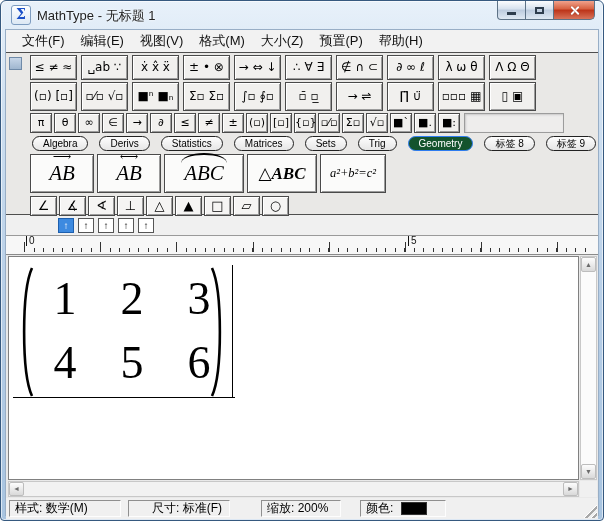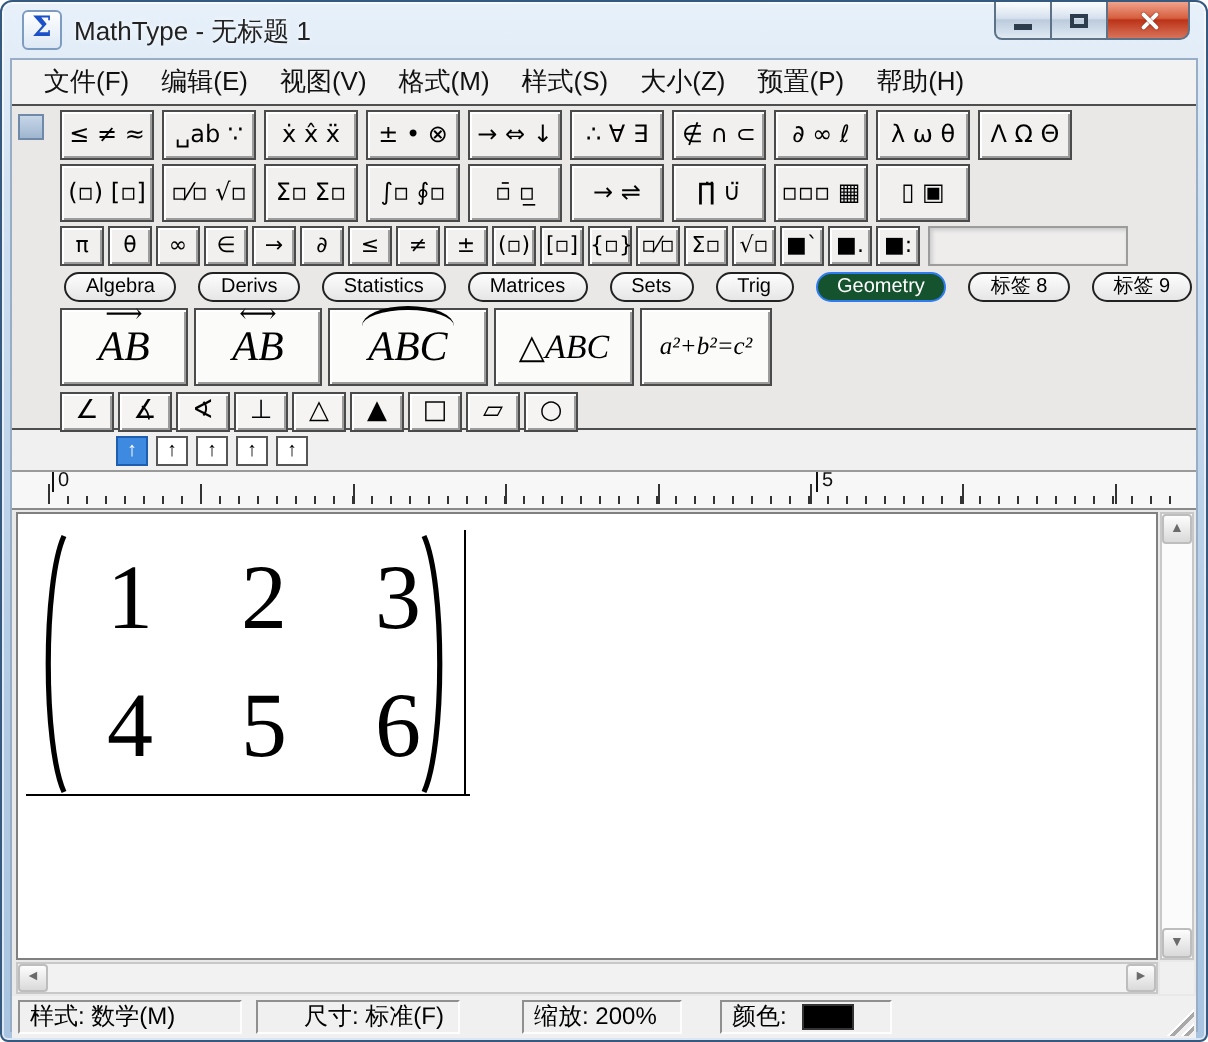--- a/index.html
+++ b/index.html
@@ -48,21 +48,21 @@
   .tab-row{display:flex;gap:11px;margin:3px 0 0 26px;}
   .tab{box-sizing:border-box;height:15px;padding:0 10px;font-size:10px;line-height:12px;color:#000;
     border:1px solid #222;border-radius:8px;background:linear-gradient(#fdfdfd,#e6e6e6);font-family:"Liberation Sans",sans-serif;}
   .tab.active{background:#14532d;border-color:#2e7cf0;color:#fff;}
   
   .big-row{display:flex;gap:3px;margin:3px 0 0 24px;}
   .big-btn{position:relative;box-sizing:border-box;height:39px;background:#fbfbfa;border:1px solid #4a4a4a;
     box-shadow:inset 1px 1px 0 #ffffff,inset -1px -1px 0 #9c9c9c;display:flex;align-items:center;justify-content:center;padding:0;}
   .big-btn .lbl{position:relative;font-family:"Liberation Serif","DejaVu Serif",serif;font-style:italic;font-size:21px;color:#000000;line-height:1;}
   .big-btn.vec{width:64px;} .big-btn.dvec{width:64px;} .big-btn.arc{width:80px;}
-  .big-btn.tri{width:70px;} .big-btn.pyth{width:66px;}
+  .big-btn.tri{width:70px;font-weight:bold;} .big-btn.pyth{width:66px;}
   .vec .lbl::before{content:"⟶";position:absolute;top:-13px;left:50%;transform:translateX(-50%);font-style:normal;font-size:13px;}
   .dvec .lbl::before{content:"⟷";position:absolute;top:-13px;left:50%;transform:translateX(-50%);font-style:normal;font-size:13px;}
   .arc .lbl::before{content:"";position:absolute;top:-10px;left:-3px;right:-3px;height:8px;
     border-top:2px solid #000;border-radius:50% 50% 0 0/100% 100% 0 0;}
   .tri .lbl{font-size:17px;}
   .pyth .lbl{font-size:12.5px;}
   
   .geo-row{display:flex;gap:2px;margin:3px 0 0 24px;}
   .geo-btn{box-sizing:border-box;width:27px;height:20px;background:#f5f4f3;border:1px solid #4a4a4a;
     box-shadow:inset 1px 1px 0 #ffffff,inset -1px -1px 0 #9c9c9c;font-size:13px;line-height:18px;text-align:center;padding:0;
@@ -136,21 +136,20 @@
     </div>
   </div>
 
   <div class="client">
 
     <div class="menubar">
         <span class="menu-item">文件(F)</span>
         <span class="menu-item">编辑(E)</span>
         <span class="menu-item">视图(V)</span>
         <span class="menu-item">格式(M)</span>
-        <span class="menu-item">样式(S)</span>
         <span class="menu-item">大小(Z)</span>
         <span class="menu-item">预置(P)</span>
         <span class="menu-item">帮助(H)</span>
       </div>
 
     <div class="toolbar-panel">
       <div class="grip"></div>
 
       <div class="pal-row row1">
           <button class="pal-btn">≤ ≠ ≈</button>
@@ -161,20 +160,21 @@
           <button class="pal-btn">∴ ∀ ∃</button>
           <button class="pal-btn">∉ ∩ ⊂</button>
           <button class="pal-btn">∂ ∞ ℓ</button>
           <button class="pal-btn">λ ω θ</button>
           <button class="pal-btn">Λ Ω Θ</button>
         </div>
 
       <div class="pal-row row2">
           <button class="pal-btn">(▫) [▫]</button>
           <button class="pal-btn">▫⁄▫ √▫</button>
+          <button class="pal-btn">■ⁿ ■ₙ</button>
           <button class="pal-btn">Σ▫ Σ▫</button>
           <button class="pal-btn">∫▫ ∮▫</button>
           <button class="pal-btn">▫̄ ▫̲</button>
           <button class="pal-btn">→ ⇌</button>
           <button class="pal-btn">∏̈ ∪̈</button>
           <button class="pal-btn">▫▫▫ ▦</button>
           <button class="pal-btn">▯ ▣</button>
         </div>
 
       <div class="small-bar">

